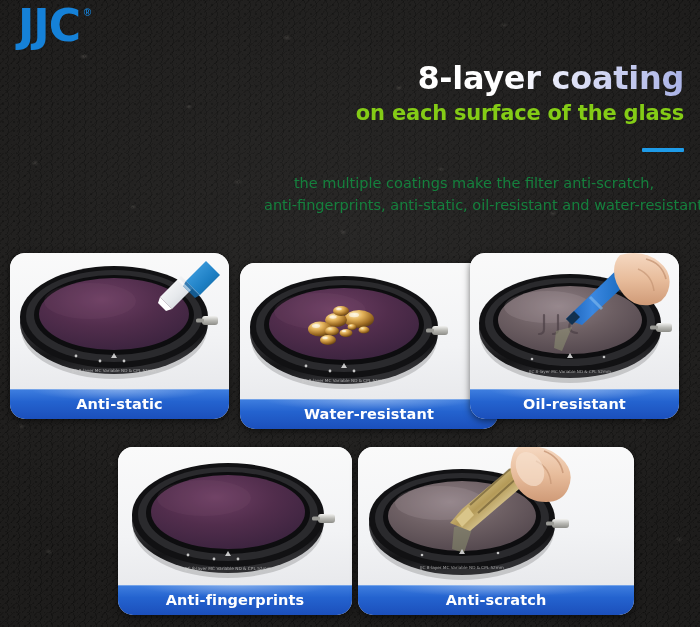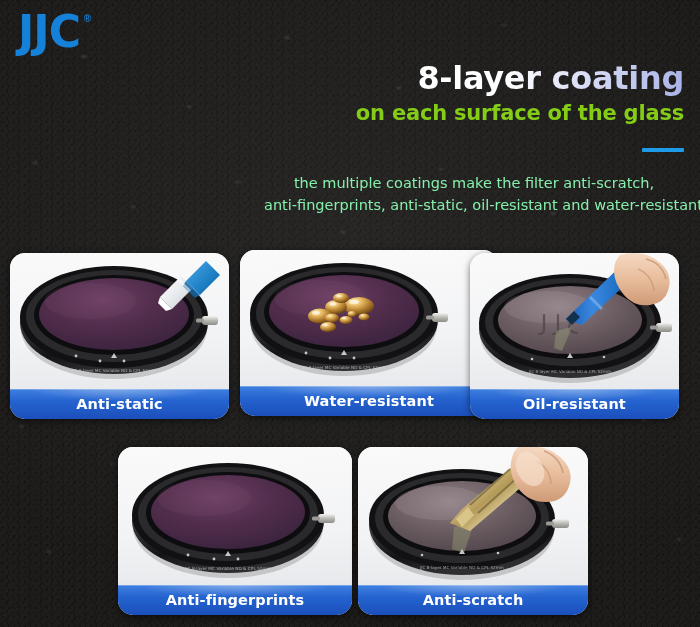--- a/index.html
+++ b/index.html
@@ -58,61 +58,61 @@
       repeating-linear-gradient(27deg, rgba(255,255,255,.022) 0 1px, transparent 1px 6px),
       repeating-linear-gradient(-41deg, rgba(0,0,0,.22) 0 1px, transparent 1px 7px);
     background-size:9px 7px, 11px 9px, 14px 14px, 17px 17px;
     mix-blend-mode:overlay;opacity:.9;
   }
   .vig{position:absolute;inset:0;
     background:radial-gradient(ellipse 120% 95% at 50% 38%, rgba(255,255,255,.05), transparent 62%),
                radial-gradient(ellipse 140% 110% at 50% 50%, transparent 55%, rgba(0,0,0,.55));}
 
   
-  .logo{position:absolute;left:18px;top:10px;line-height:1;}
+  .logo{position:absolute;left:18px;top:4px;line-height:1;}
   .logo-text{font-size:44px;font-weight:bold;color:#1581d8;letter-spacing:-1px;
              font-family:"DejaVu Sans",sans-serif;display:inline-block;}
   .logo-r{position:absolute;right:-11px;top:4px;font-size:10px;color:#1581d8;font-weight:bold;}
 
   
   .headline{position:absolute;right:16px;top:62px;text-align:right;margin-left:44px;}
   .h1{font-size:32px;font-weight:bold;line-height:1.05;letter-spacing:-.3px;
       background:linear-gradient(100deg,#ffffff 0%,#ffffff 46%,#d5d9f4 72%,#a9b2e6 100%);
       -webkit-background-clip:text;background-clip:text;color:transparent;
       font-family:"DejaVu Sans",sans-serif;}
   .h2{font-size:21px;font-weight:bold;color:#84cc16;margin-top:5px;letter-spacing:-.2px;
       font-family:"DejaVu Sans",sans-serif;}
   .accent-bar{position:absolute;right:16px;top:148px;width:42px;height:4px;
               background:#1e9be8;border-radius:1px;}
 
   .subtitle{position:absolute;right:16px;top:172px;width:420px;text-align:center;
-            color:#86efac;font-size:14.5px;line-height:1.55;
+            color:#15803d;font-size:14.5px;line-height:1.55;
             font-family:"DejaVu Sans",sans-serif;font-weight:400;}
   .subtitle div{white-space:nowrap;}
 
   
   .card{position:absolute;background:#f6f7f8;border-radius:15px;overflow:hidden;
         box-shadow:0 2px 7px rgba(0,0,0,.55);}
   .photo{position:absolute;left:0;right:0;top:0;bottom:30px;overflow:hidden;
          background:linear-gradient(178deg,#fafafa 0%,#f2f3f5 62%,#e8e9ec 100%);}
   .label{position:absolute;left:0;right:0;bottom:0;height:30px;
          background:linear-gradient(180deg,#3f7fe0 0%,#2463cf 42%,#1b4fbb 100%);
          color:#fff;font-size:14.5px;font-weight:bold;display:flex;
          align-items:center;justify-content:center;letter-spacing:.1px;
          font-family:"DejaVu Sans",sans-serif;
          box-shadow:inset 0 1px 0 rgba(255,255,255,.28);}
   .label::before{content:"";position:absolute;left:8%;right:8%;top:0;height:55%;
          background:radial-gradient(ellipse 70% 100% at 50% 0%, rgba(255,255,255,.34), transparent 70%);}
   .label span{position:relative;z-index:2;}
 
   .c1{left:10px;  top:253px; width:219px; height:166px;}
-  .c2{left:240px; top:250px; width:258px; height:166px;}
+  .c2{left:240px; top:263px; width:258px; height:166px;}
   .c3{left:470px; top:253px; width:209px; height:166px;}
   .c4{left:118px; top:447px; width:234px; height:168px;}
-  .c5{left:358px; top:447px; width:230px; height:168px;}
+  .c5{left:358px; top:447px; width:276px; height:168px;}
   .fsvg{display:block;}
 </style>
 </head>
 <body>
 
 <div id="stage">
 
   <div class="leather"></div>
   <div class="vig"></div>
 

